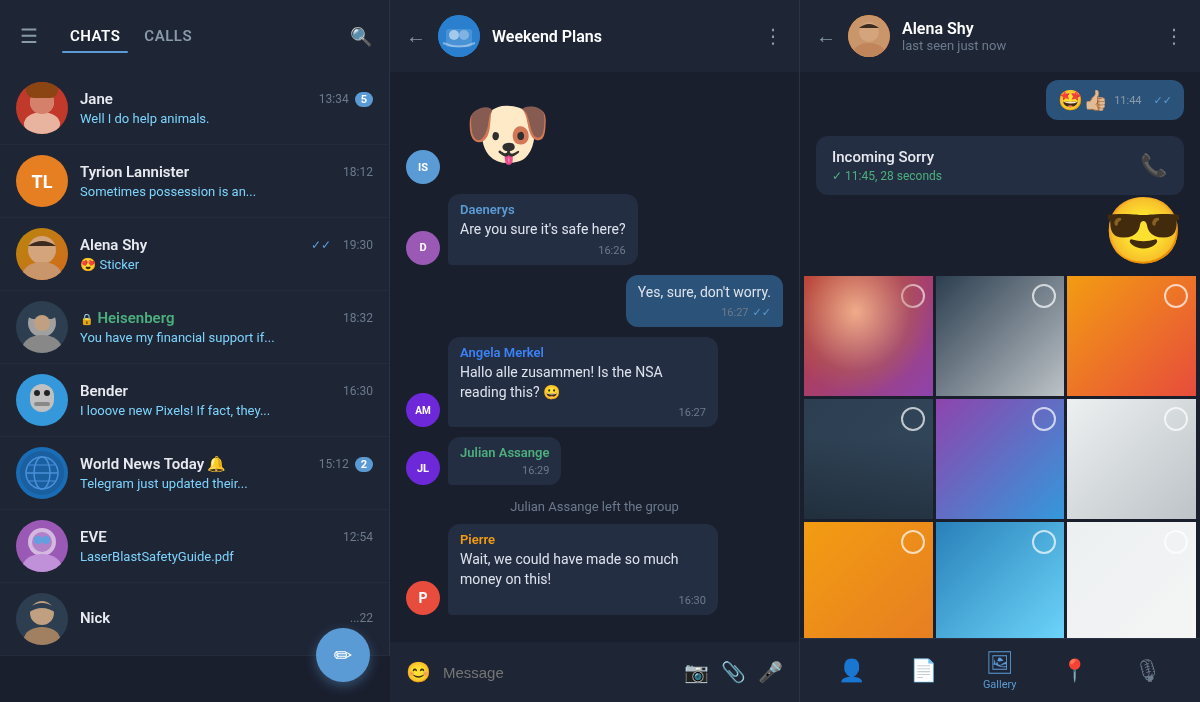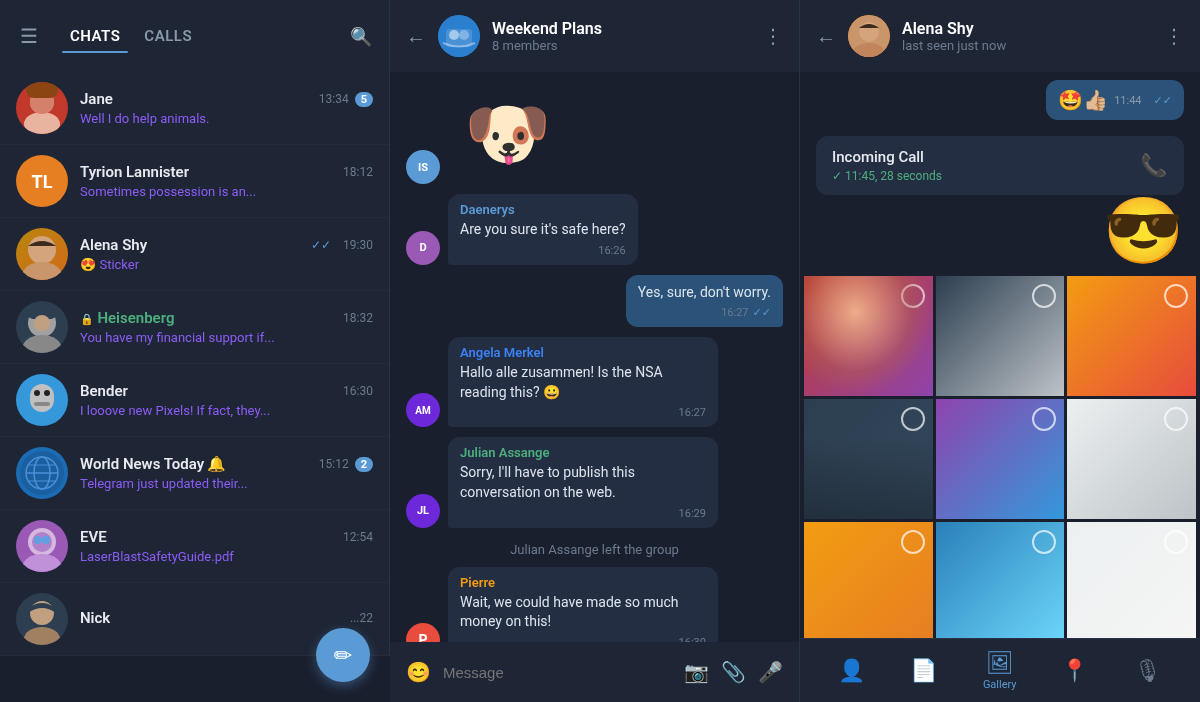--- a/index.html
+++ b/index.html
@@ -130,21 +130,21 @@
 
     .chat-time {
       font-size: 12px;
       color: #6b7a8d;
       flex-shrink: 0;
       margin-left: 8px;
     }
 
     .chat-preview {
       font-size: 13px;
-      color: #8b5cf6;
+      color: #7dd3fc;
       white-space: nowrap;
       overflow: hidden;
       text-overflow: ellipsis;
       display: flex;
       align-items: center;
       gap: 4px;
     }
 
     .badge {
       background: #5b9bd5;
@@ -762,21 +762,20 @@
       <svg width="42" height="42" viewBox="0 0 42 42">
         <circle cx="21" cy="21" r="21" fill="#2a7fcf"></circle>
         <rect x="8" y="14" width="26" height="18" rx="3" fill="white" opacity="0.15"></rect>
         <circle cx="16" cy="20" r="5" fill="white" opacity="0.5"></circle>
         <circle cx="26" cy="20" r="5" fill="white" opacity="0.3"></circle>
         <path d="M5 28 Q21 35 37 28" stroke="white" stroke-width="2" fill="none" opacity="0.4"></path>
       </svg>
     </div>
     <div class="group-info">
       <div class="group-name">Weekend Plans</div>
-      <div class="group-members">8 members</div>
     </div>
     <div class="more-btn">⋮</div>
   </div>
 
   <div class="messages-area">
 
     <div class="message-group">
       <div class="msg-avatar av-is" style="background:#5b9bd5;width:34px;height:34px;border-radius:50%;display:flex;align-items:center;justify-content:center;font-size:11px;font-weight:bold;color:white;flex-shrink:0;">IS</div>
       <div class="sticker-img" style="background:transparent;font-size:70px;display:flex;align-items:center;justify-content:center;">🐶</div>
     </div>
@@ -810,21 +809,20 @@
         <div class="bubble-meta">
           <span class="bubble-time">16:27</span>
         </div>
       </div>
     </div>
 
     <div class="message-group">
       <div class="msg-avatar" style="background:#6d28d9;width:34px;height:34px;border-radius:50%;display:flex;align-items:center;justify-content:center;font-size:11px;font-weight:bold;color:white;flex-shrink:0;">JL</div>
       <div class="bubble incoming">
         <div class="bubble-sender sender-julian">Julian Assange</div>
-        <div class="bubble-text">Sorry, I'll have to publish this conversation on the web.</div>
         <div class="bubble-meta">
           <span class="bubble-time">16:29</span>
         </div>
       </div>
     </div>
 
     <div class="system-msg">
       <span>Julian Assange left the group</span>
     </div>
 
@@ -877,21 +875,21 @@
           <div class="emoji-meta">
             <span>11:44</span>
             <span style="color:#5b9bd5;">✓✓</span>
           </div>
         </div>
       </div>
     </div>
 
     <div class="incoming-call-card">
       <div class="call-info-left">
-        <div class="call-title">Incoming Call</div>
+        <div class="call-title">Incoming Sorry</div>
         <div class="call-time-info">
           <span>✓ 11:45, 28 seconds</span>
         </div>
       </div>
       <div class="call-phone-icon">📞</div>
     </div>
 
     <div style="display:flex;justify-content:flex-end;padding:4px 16px;">
       <div style="font-size:65px;line-height:1;">
         😎

